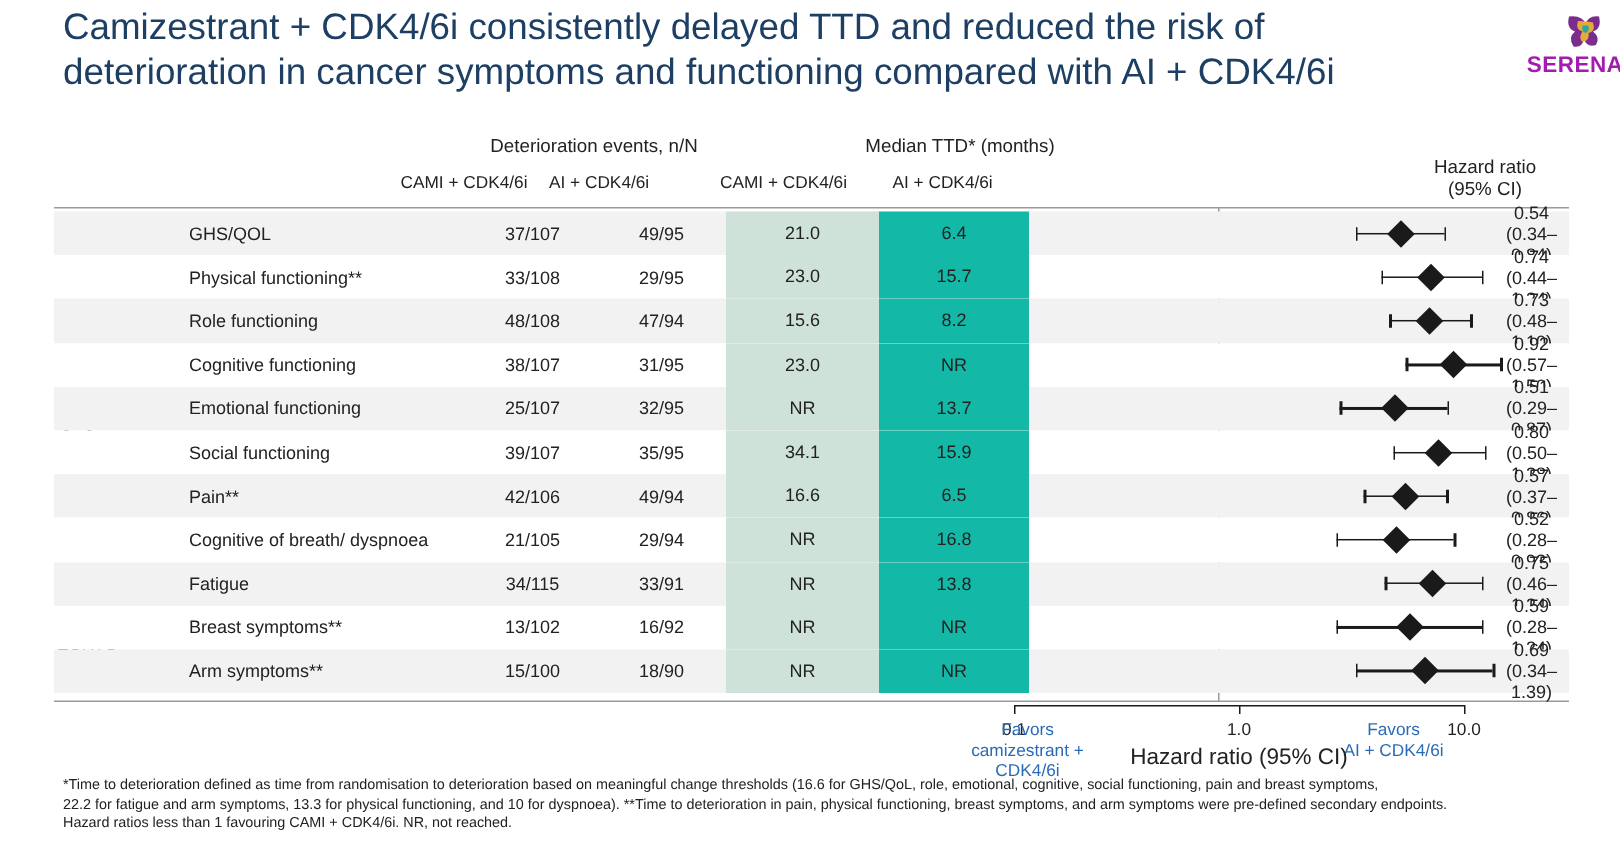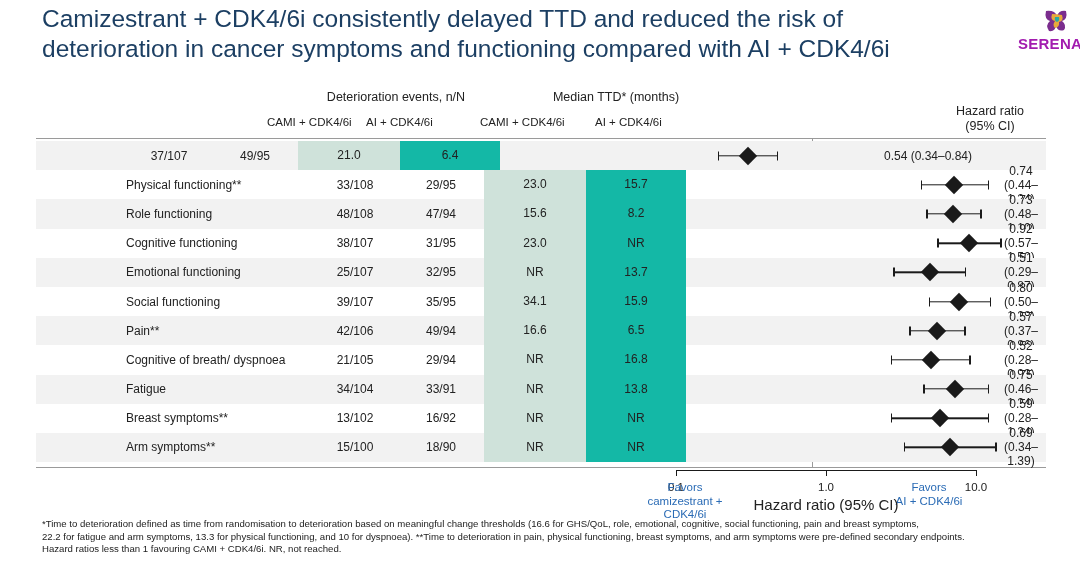--- a/index.html
+++ b/index.html
@@ -243,21 +243,21 @@
       <svg width="30" height="26" viewBox="0 0 30 26">
         <path d="M4 3 Q2 11 8 13 Q3 17 7 23 Q13 24 14 18 Q16 24 22 22 Q25 17 20 13 Q26 11 24 3 Q17 2 15 8 Q13 2 4 3 Z" fill="#7b2d8e"></path>
         <path d="M10 6 Q8 12 13 13 Q10 17 13 20 Q18 19 17 14 Q22 13 20 7 Q14 6 10 6 Z" fill="#e8a93b"></path>
         <path d="M13 9 Q12 13 15 14 Q18 13 17 9 Z" fill="#2aa9a0"></path>
       </svg>
     </div>
     <div class="logo-text">SERENA-6</div>
   </div>
 
   <div class="grp-hdr" style="left:310px; top:90px; width:172px;">Deterioration events, n/N</div>
-  <div class="grp-hdr" style="left:516px; top:90px; width:200px;">Median TTD* (months)</div>
+  <div class="grp-hdr" style="left:540px; top:90px; width:200px;">Median TTD* (months)</div>
   <div class="grp-hdr" style="left:930px; top:104px; width:120px;">Hazard ratio</div>
   <div class="grp-hdr" style="left:930px; top:119px; width:120px;">(95% CI)</div>
 
   <div class="col-hdr" style="left:267px; top:116px; width:172px;">CAMI + CDK4/6i</div>
   <div class="col-hdr" style="left:366px; top:116px; width:160px;">AI + CDK4/6i</div>
   <div class="col-hdr" style="left:480px; top:116px; width:172px;">CAMI + CDK4/6i</div>
   <div class="col-hdr" style="left:595px; top:116px; width:160px;">AI + CDK4/6i</div>
 
   <div class="hrule" style="top:138px;"></div>
   <div class="hrule short" style="top:409px;"></div>
@@ -270,20 +270,21 @@
     <div>QLQ-C30</div>
   </div>
   <div style="position:absolute; left:38px; top:424px; font-size:11.5px; line-height:13.5px;">
     <div>EORTC</div>
     <div>QLQ-BR23</div>
   </div>
 
   <div class="table" id="table-body">
       <div class="row odd">
         <div class="c-group"></div>
+        <div class="c-label">GHS/QOL</div>
         <div class="c-ev1">37/107</div>
         <div class="c-ev2">49/95</div>
         <div class="c-med1">21.0</div>
         <div class="c-med2">6.4</div>
         <div class="c-plot">
           <div class="plot-line" style="left: 217.722px; width: 58.9201px;"></div>
           <div class="plot-cap" style="left: 217.722px;"></div>
           <div class="plot-cap" style="left: 276.642px;"></div>
           <div class="plot-dia" style="left: 247.859px;"></div>
         </div>
@@ -390,21 +391,21 @@
           <div class="plot-line" style="left: 205.074px; width: 78.1987px;"></div>
           <div class="plot-cap" style="left: 205.074px;"></div>
           <div class="plot-cap" style="left: 283.272px;"></div>
           <div class="plot-dia" style="left: 245.401px;"></div>
         </div>
         <div class="c-hr">0.52 (0.28–0.93)</div>
       </div>
       <div class="row odd">
         <div class="c-group"></div>
         <div class="c-label">Fatigue</div>
-        <div class="c-ev1">34/104</div>
+        <div class="c-ev1">34/115</div>
         <div class="c-ev2">33/91</div>
         <div class="c-med1">NR</div>
         <div class="c-med2">13.8</div>
         <div class="c-plot">
           <div class="plot-line" style="left: 237.414px; width: 64.5996px;"></div>
           <div class="plot-cap" style="left: 237.414px;"></div>
           <div class="plot-cap" style="left: 302.013px;"></div>
           <div class="plot-dia" style="left: 269.259px;"></div>
         </div>
         <div class="c-hr">0.75 (0.46–1.24)</div>

